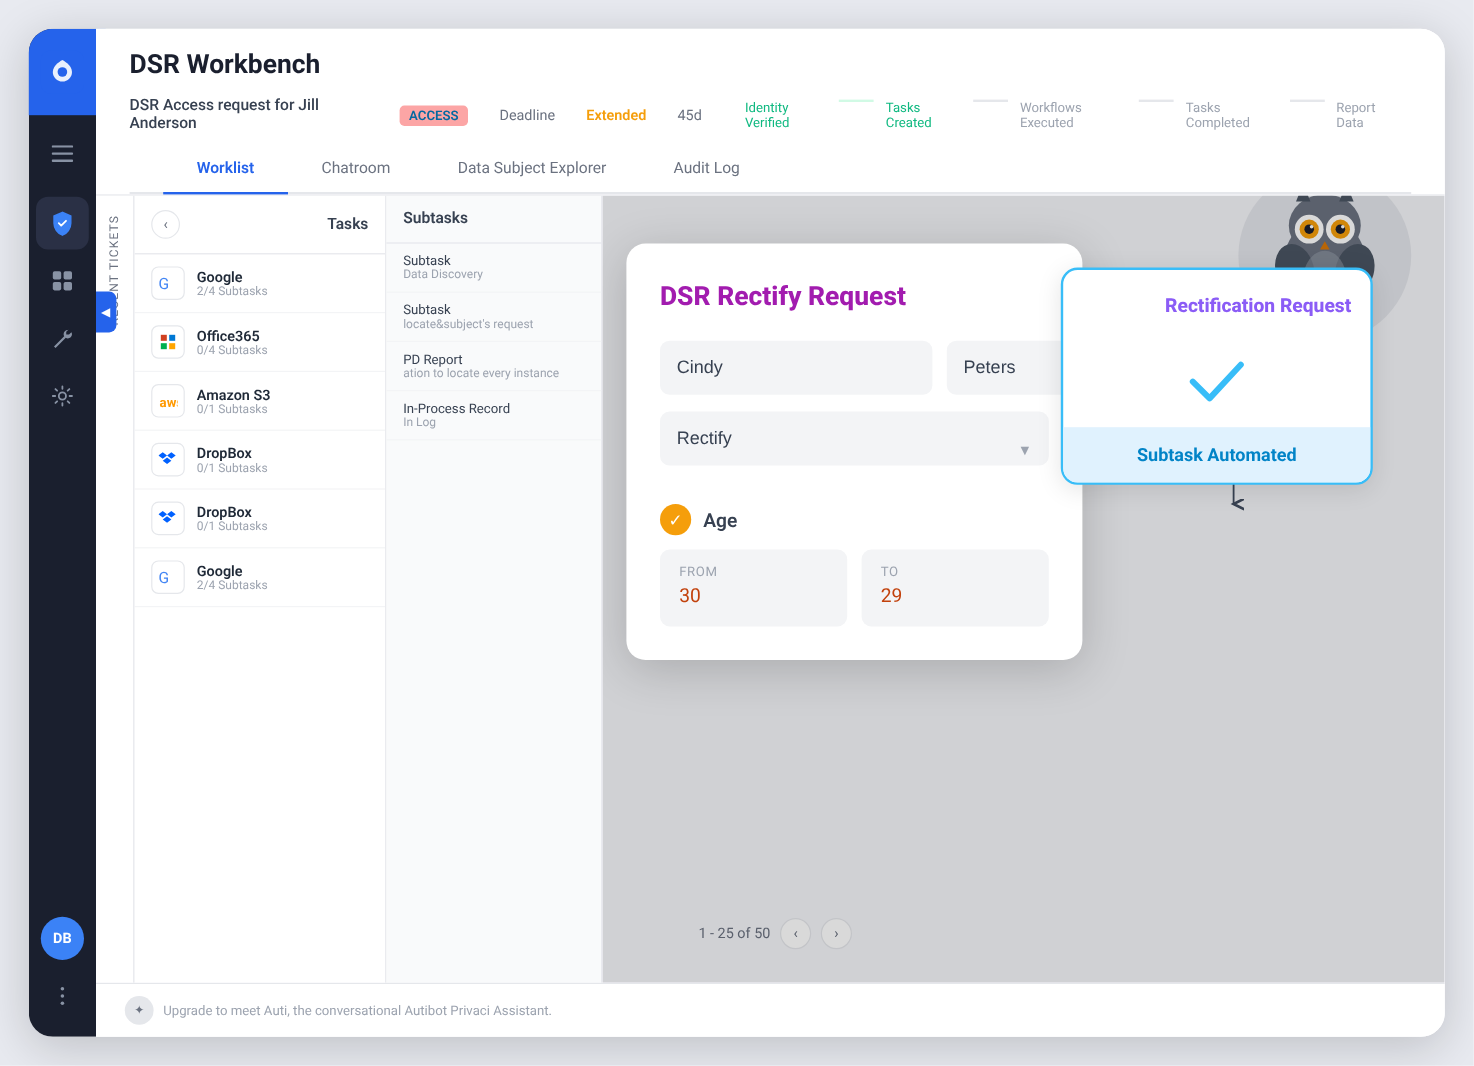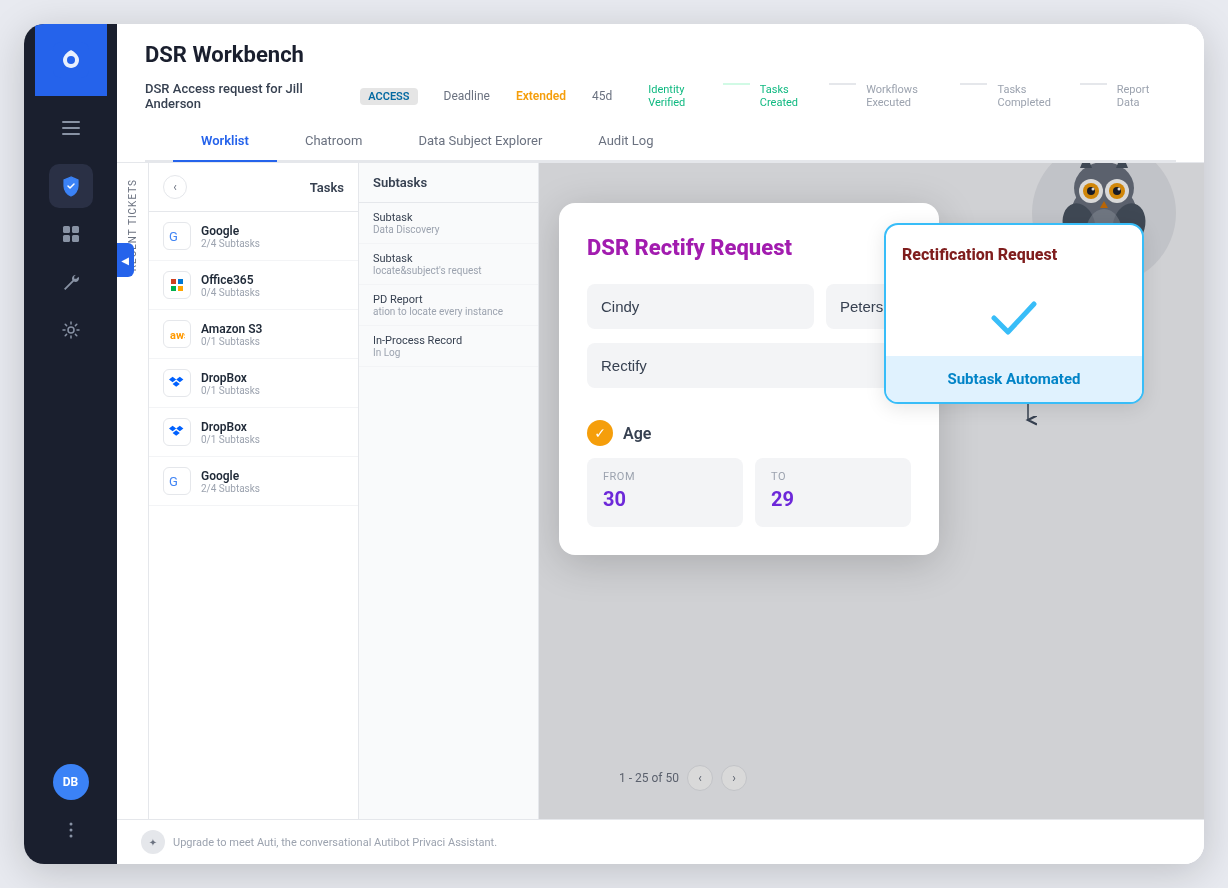--- a/index.html
+++ b/index.html
@@ -17,21 +17,21 @@
       width: 1180px;
       height: 840px;
       background: #fff;
       border-radius: 20px;
       display: flex;
       overflow: hidden;
       box-shadow: 0 8px 40px rgba(0,0,0,0.18);
     }
     
     .sidebar {
-      width: 93px;
+      width: 56px;
       background: #1a1f2e;
       display: flex;
       flex-direction: column;
       align-items: center;
       padding: 0;
       flex-shrink: 0;
     }
     .sidebar-logo {
       width: 72px;
       height: 72px;
@@ -122,21 +122,21 @@
       margin-bottom: 14px;
     }
     .request-bar {
       display: flex;
       align-items: center;
       gap: 26px;
       margin-bottom: 10px;
     }
     .request-title { font-size: 13px; color: #374151; font-weight: 500; }
     .badge-access {
-      background: #e5e5e5;
+      background: #fca5a5;
       color: #0369a1;
       border-radius: 4px;
       padding: 2px 8px;
       font-size: 11px;
       font-weight: 600;
     }
     .deadline-text { font-size: 12px; color: #6b7280; }
     .extended-text { color: #f59e0b; font-weight: 600; font-size: 12px; }
     .progress-steps {
       display: flex;
@@ -362,39 +362,39 @@
     }
     .age-text { font-size: 16px; font-weight: 600; color: #374151; }
     .age-inputs { display: flex; gap: 12px; }
     .age-box {
       flex: 1;
       background: #f3f4f6;
       border-radius: 8px;
       padding: 12px 16px 16px 16px;
     }
     .age-box-label { font-size: 11px; color: #9ca3af; text-transform: uppercase; letter-spacing: 0.5px; margin-bottom: 4px; }
-    .age-box-value { font-size: 20px; font-weight: 700; color: #6d28d9; }
+    .age-box-value { font-size: 16px; font-weight: 400; color: #c2410c; }
     
     .rectification-box {
       position: absolute;
       right: 60px;
       top: 60px;
       width: 260px;
       border: 2px solid #38bdf8;
       border-radius: 14px;
       background: #fff;
       box-shadow: 0 4px 20px rgba(0,0,0,0.10);
       z-index: 15;
       overflow: hidden;
     }
     .rect-title {
       font-size: 16px;
       font-weight: 800;
-      color: #7f1d1d;
-      text-align: left;
+      color: #8b5cf6;
+      text-align: right;
       padding: 20px 16px 16px 16px;
     }
     .rect-check-area {
       display: flex;
       align-items: center;
       justify-content: center;
       padding: 16px;
     }
     .rect-check {
       width: 56px;

